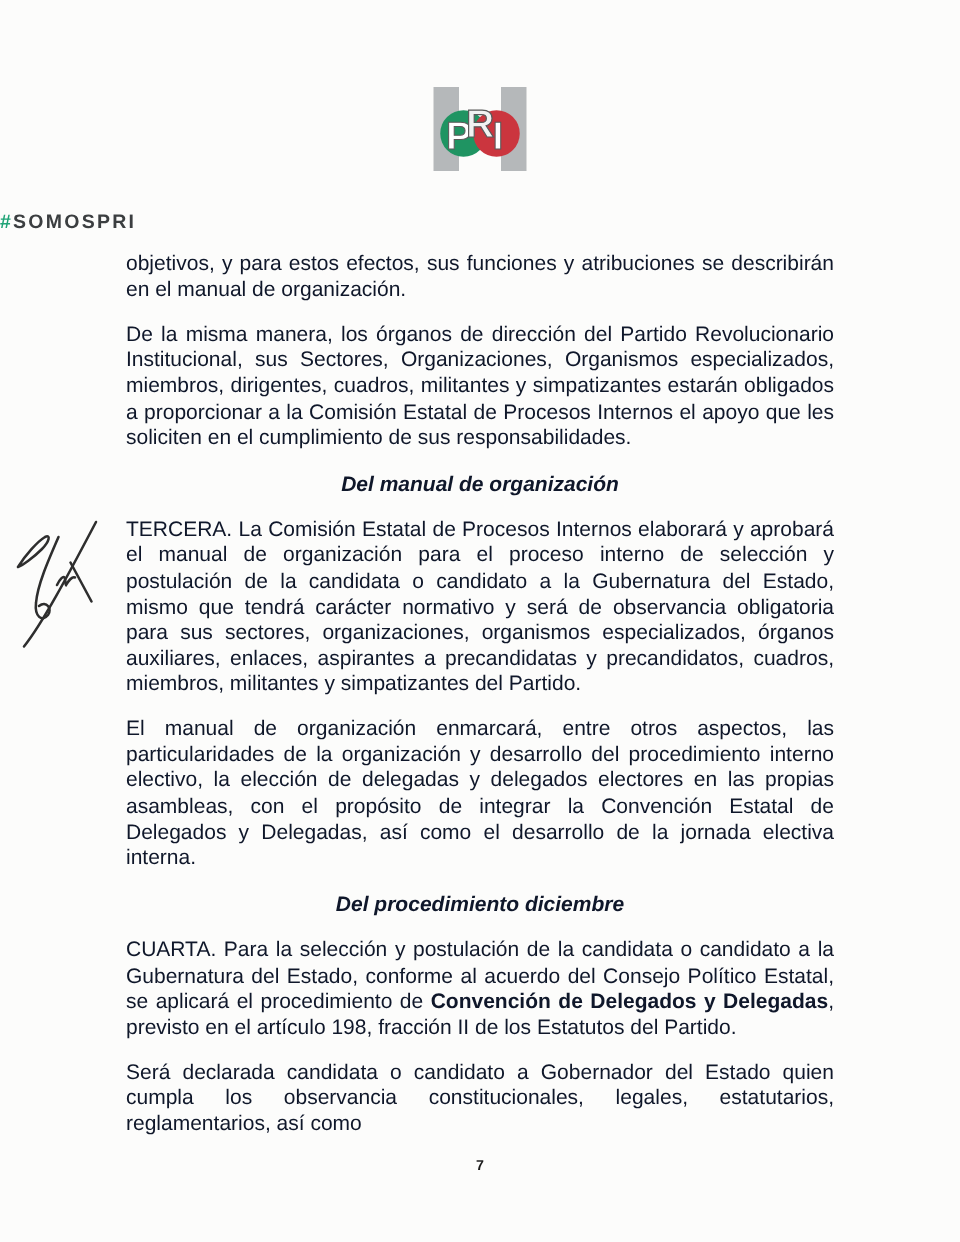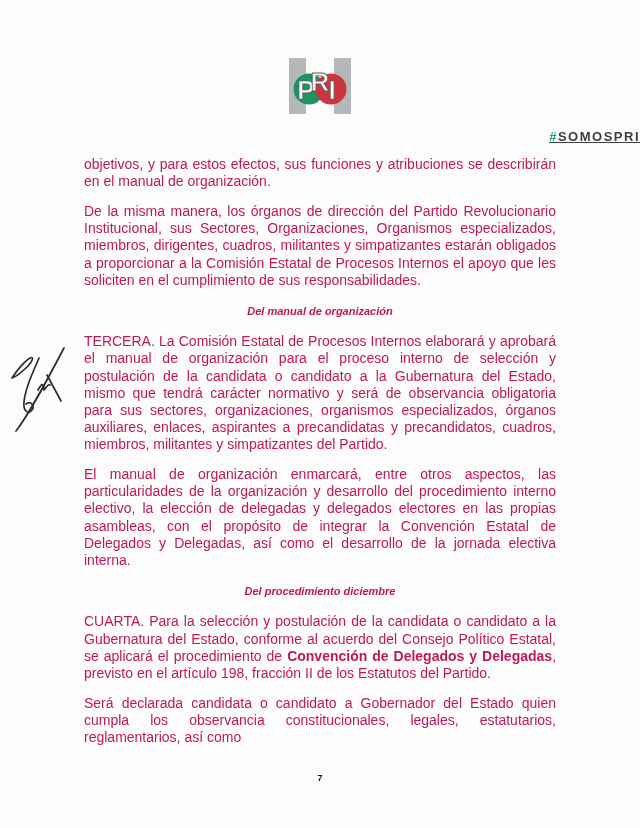--- a/index.html
+++ b/index.html
@@ -16,44 +16,43 @@
     overflow:hidden;
     color:#1e1e1e;
   }
   
   .logo-block {
     padding-top:58px;
     text-align:center;
   }
   .logo-svg { display:inline-block; }
   .hashtag {
-    margin-top:11px;
-    text-align:right;
+    margin-top:21px;
+    text-align:left;
     font-size:13px;
     font-weight:bold;
     letter-spacing:1.5px;
     color:#3b3e40;
-    text-decoration:underline;
   }
   .hashtag .hash { color:#1fa376; }
   
   .content {
     width:472px;
     margin:12px auto 0 auto;
     font-size:14px;
     line-height:17.2px;
     text-align:justify;
-    color:#be185d;
+    color:#0f172a;
   }
   .content p { margin-bottom:12.5px; }
   .section-heading {
     text-align:center;
     font-weight:bold;
     font-style:italic;
-    font-size:11px;
+    font-size:14px;
     margin:14px 0 13px 0;
   }
   .lead-bold { font-weight:normal; }
   .inline-bold { font-weight:bold;margin-top:24px; }
   
   .signature {
     position:absolute;
     left:0px;
     top:328px;
     width:88px;

